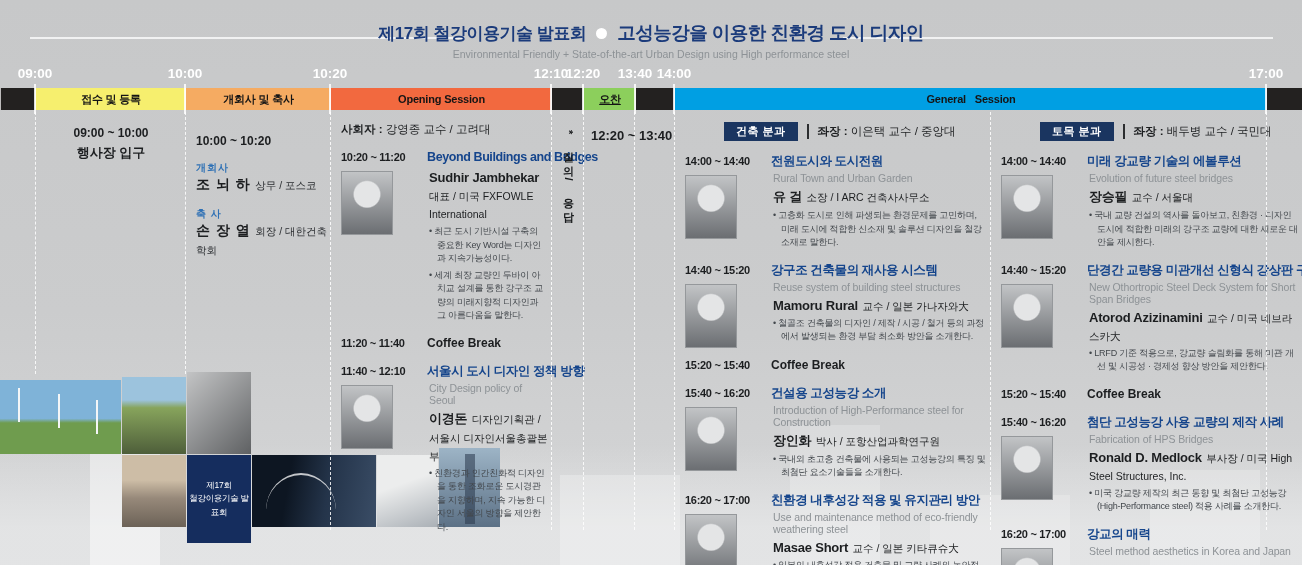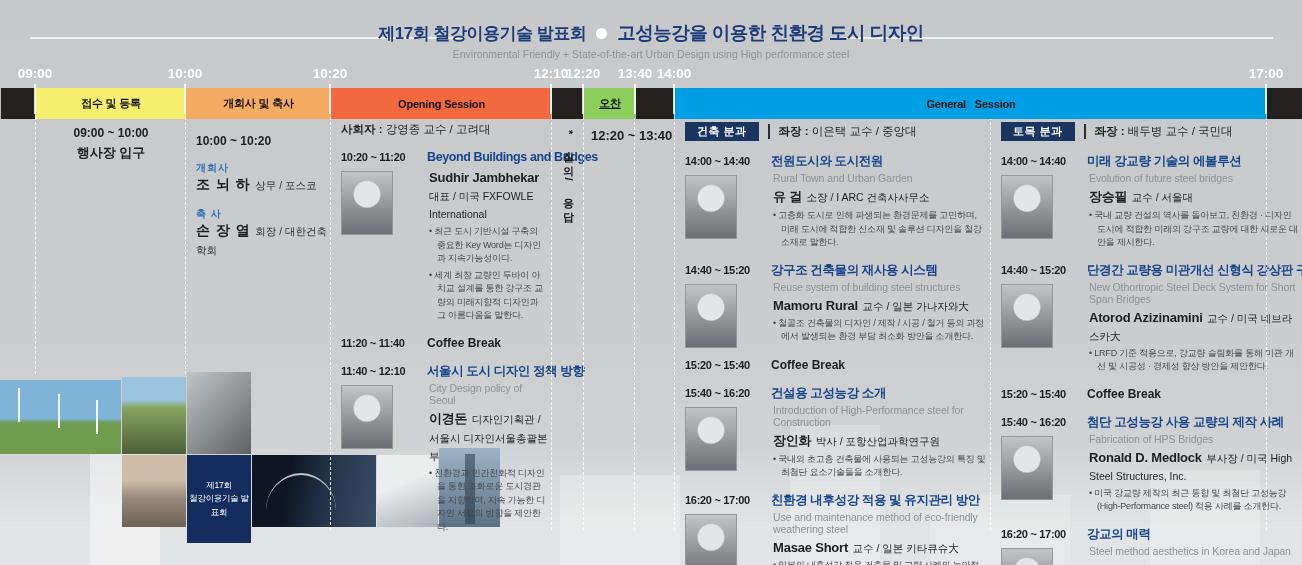--- a/index.html
+++ b/index.html
@@ -10,21 +10,21 @@
   .hdr{position:absolute;top:20px;left:0;width:100%;text-align:center;z-index:3;}
   .hdr-line{position:absolute;top:37px;height:2px;background:rgba(255,255,255,0.75);z-index:2;}
   .hl-left{left:30px;width:435px;} .hl-right{left:843px;width:430px;}
   .t-left{font-size:17px;font-weight:700;color:#1b3b7b;letter-spacing:-0.5px;}
   .t-right{font-size:18.5px;font-weight:700;color:#1b3b7b;letter-spacing:-0.5px;}
   .t-dot{display:inline-block;width:11px;height:11px;border-radius:50%;background:#fff;margin:0 10px 2px 10px;vertical-align:middle;}
   .hdr-sub{margin-top:3px;font-size:10.5px;color:#8d9296;}
   
   .tl{position:absolute;top:66px;left:0;width:1302px;height:46px;z-index:3;}
   .tl-lab{position:absolute;top:0;width:60px;text-align:center;font-size:13.5px;font-weight:700;color:#fff;}
-  .tl-bar{position:absolute;top:22px;height:31px;border-left:1px solid rgba(255,255,255,0.7);
+  .tl-bar{position:absolute;top:22px;height:22px;border-left:1px solid rgba(255,255,255,0.7);
     display:flex;align-items:center;justify-content:center;}
   .tl-bar span{font-size:11px;font-weight:700;color:#151515;letter-spacing:-0.2px;white-space:nowrap;}
   .tl-bar.gs span{word-spacing:6px;}
   .tl-tick{position:absolute;top:18px;height:30px;width:2px;background:rgba(255,255,255,0.85);}
   
   .col{position:absolute;top:112px;z-index:2;border-left:1px dashed rgba(255,255,255,0.85);}
   .col-reception{left:35px;width:150px;height:262px;text-align:center;}
   .col-ceremony{left:185px;width:145px;height:262px;padding-left:0;}
   .col-opening{left:330px;width:221px;height:418px;}
   .col-qa{left:551px;width:32px;height:418px;}
@@ -52,21 +52,21 @@
   .photo{position:absolute;left:-88px;top:3px;width:50px;height:62px;border:1px solid #95989b;
     background:radial-gradient(circle at 50% 36%,#e4e5e6 0 27%,rgba(0,0,0,0) 30%),linear-gradient(#c2c4c6,#6b6e72);}
   .en-s{font-size:10.5px;color:#8d9296;letter-spacing:-0.1px;}
   .spk{margin-top:3px;}
   .spk .nm{font-size:13px;font-weight:700;letter-spacing:-0.2px;}
   .spk .ds{font-size:10.5px;}
   .blt{margin-top:3px;font-size:9px;color:#42474c;line-height:1.5;padding-left:8px;text-indent:-8px;letter-spacing:-0.2px;}
   .blt::before{content:"• ";}
   .coffee .cb{font-size:12px;font-weight:700;color:#1c1e20;}
   .badge-row{margin-top:2px;display:flex;align-items:center;}
-  .badge{background:#1a3560;color:#fff;font-size:11px;font-weight:700;padding:2px 12px;letter-spacing:0.5px;}
+  .badge{background:#1a3560;color:#fff;font-size:11px;font-weight:700;padding:2px 12px;letter-spacing:0.5px;margin-left:39px;}
   .chair{margin-left:9px;border-left:2px solid #2b2d2f;padding-left:9px;font-size:11.5px;}
   .chair b{font-weight:700;}
   .qa-v{margin:18px auto 0 auto;writing-mode:vertical-rl;text-orientation:mixed;
     font-size:11px;font-weight:700;letter-spacing:3px;color:#17191b;height:140px;}
   .lunch-t{position:absolute;top:16px;left:7px;font-size:13px;font-weight:700;white-space:nowrap;}
   
   .ph{position:absolute;z-index:1;}
   .ph-wind{left:0;top:380px;width:121px;height:74px;background:linear-gradient(#7fb3d8 0 52%,#6f9c4e 58% 100%);}
   .ph-wind i{position:absolute;top:8px;width:2px;height:34px;background:#f4f6f7;}
   .ph-village{left:122px;top:377px;width:64px;height:77px;background:linear-gradient(#9cc3dd 0 30%,#87a45c 40%,#4e5e3a 100%);}

